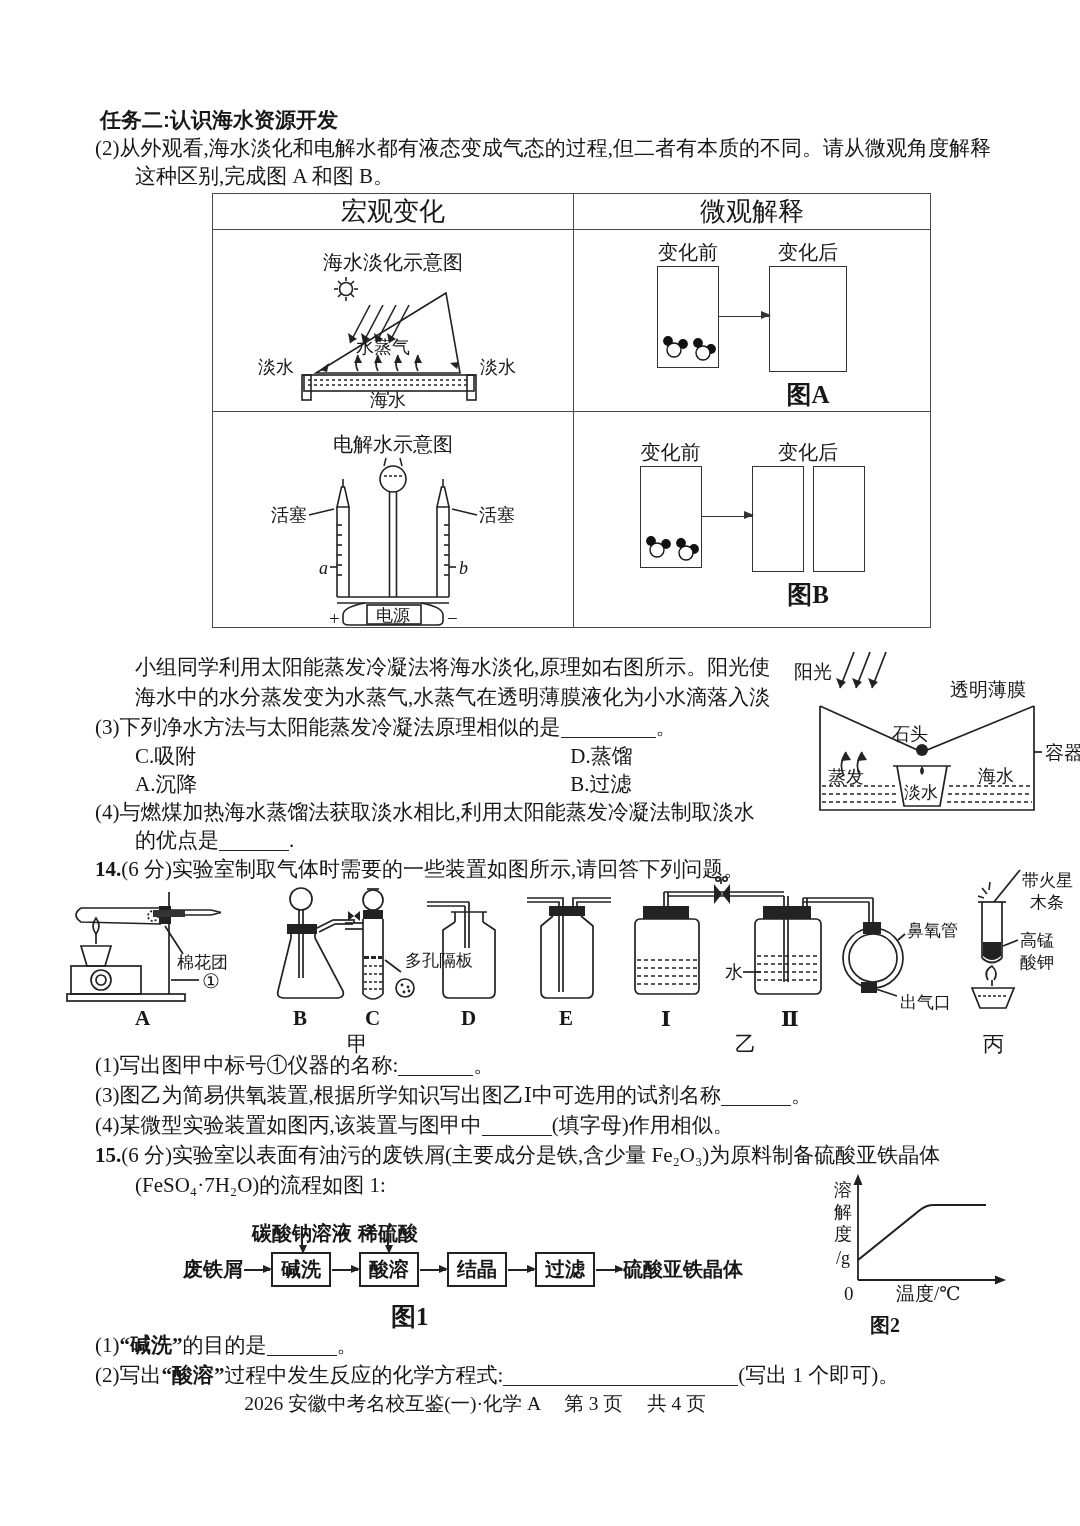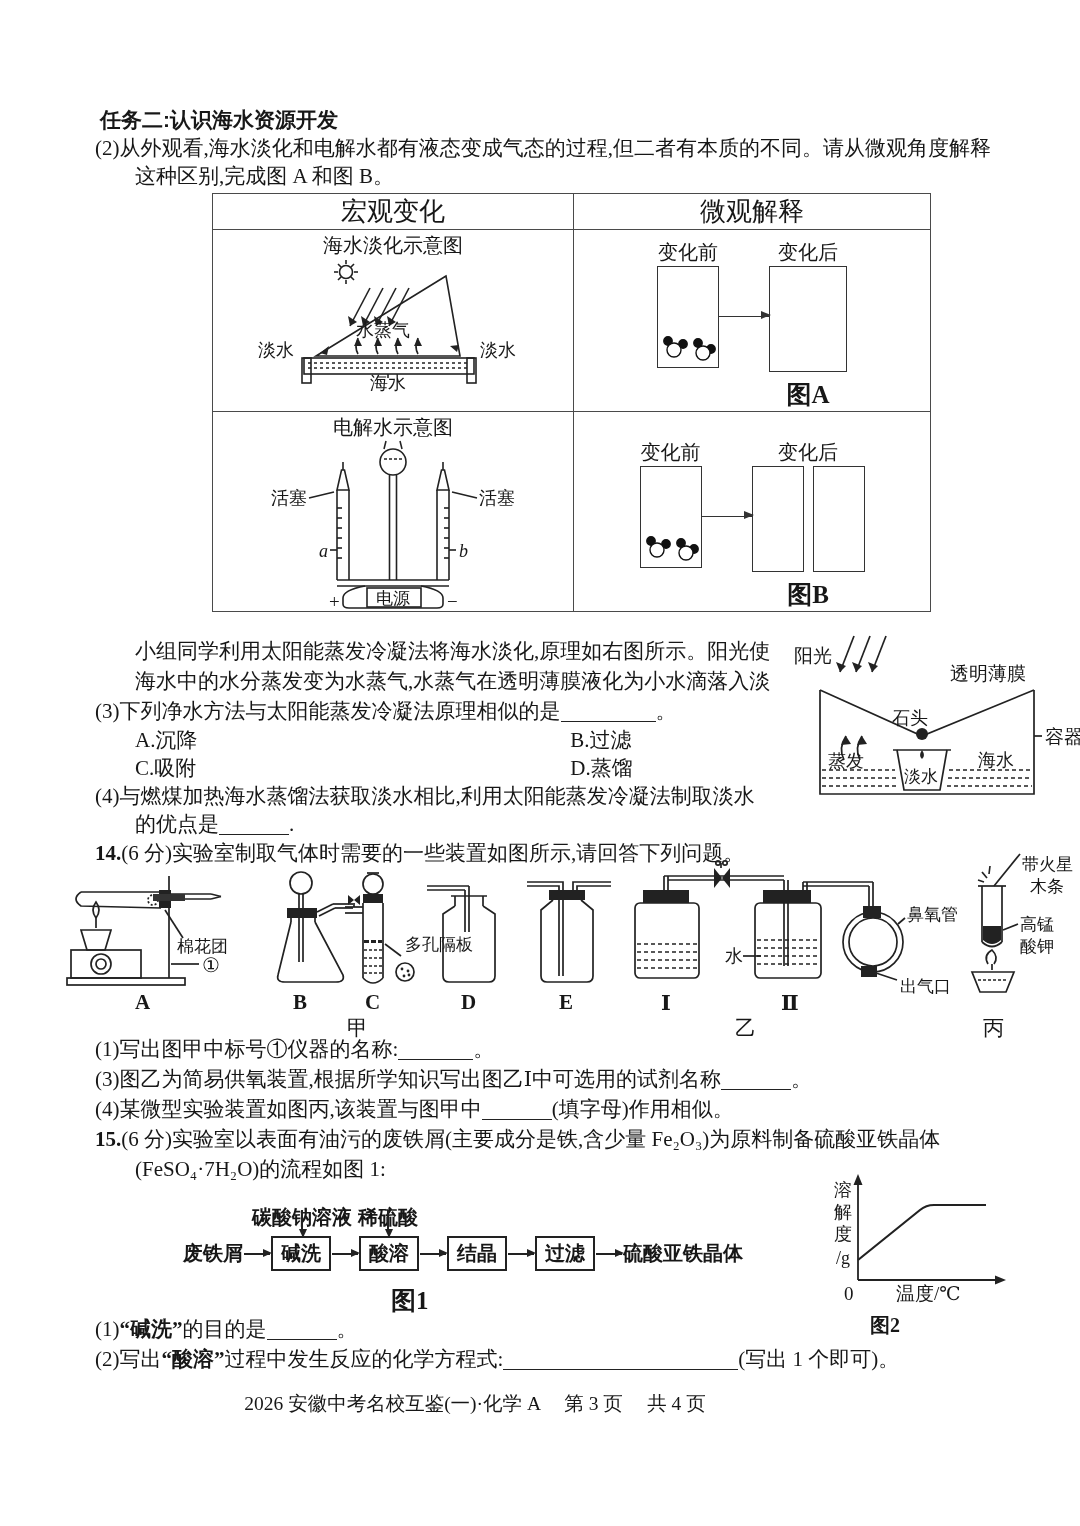--- a/index.html
+++ b/index.html
@@ -17,21 +17,21 @@
   .hd   { font-family:"Liberation Sans","DejaVu Sans",sans-serif; font-weight:bold; padding-left:5px; }
   .bold { font-weight:bold; }
   .blank{ display:inline-block; border-bottom:1.6px solid #222; height:1.05em; vertical-align:-4px; }
   .b70{width:70px}.b75{width:75px}.b95{width:95px}.b62{width:62px}.b215{width:215px}.b235{width:235px}
 
   
   table.gtable { border-collapse:collapse; table-layout:fixed; margin:3px 0 0 117px; }
   .gtable td, .gtable th { border:1.6px solid #4a4a4a; vertical-align:top; padding:0; }
   .gtable th { height:32px; font-weight:normal; text-align:center; vertical-align:middle; font-size:26px; }
   .cell-title { text-align:center; height:24px; line-height:26px; font-size:20px; }
-  .dcell { display:flex; flex-direction:column; align-items:center; justify-content:flex-start; padding-top:2px; }
+  .dcell { display:flex; flex-direction:column; align-items:center; justify-content:flex-start; padding-top:2px;margin-top:17px; }
 
   
   .ba { display:flex; justify-content:center; align-items:flex-start; padding-top:10px; }
   .ba-label { font-size:20px; height:26px; line-height:24px; text-align:center; }
   .ba-box { border:1.7px solid #333; background:#fff; display:flex; align-items:flex-end; justify-content:center; }
   .ba-col { display:flex; flex-direction:column; align-items:center; }
   .ba-arrow { width:50px; border-top:1.8px solid #333; margin-top:76px; position:relative; }
   .ba-arrow::after { content:""; position:absolute; right:-2px; top:-5.6px;
       border-left:10px solid #333; border-top:4.8px solid transparent; border-bottom:4.8px solid transparent; }
   .ba-pair { display:flex; gap:9px; }
@@ -249,26 +249,26 @@
       </td>
     </tr>
   </tbody>
     </table>
 
   <div class="para-wrap">
     <div class="ln ind">小组同学利用太阳能蒸发冷凝法将海水淡化,原理如右图所示。阳光使</div>
     <div class="ln ind">海水中的水分蒸发变为水蒸气,水蒸气在透明薄膜液化为小水滴落入淡</div>
     <div class="ln"><span>(3)下列净水方法与太阳能蒸发冷凝法原理相似的是</span><span class="blank b95"></span><span>。</span></div>
     <div class="ln28 ind">
+      <span class="opt1">C.吸附</span>
+      <span>D.蒸馏</span>
+    </div>
+    <div class="ln28 ind">
       <span class="opt1">A.沉降</span>
       <span>B.过滤</span>
-    </div>
-    <div class="ln28 ind">
-      <span class="opt1">C.吸附</span>
-      <span>D.蒸馏</span>
     </div>
     <div class="ln28">(4)与燃煤加热海水蒸馏法获取淡水相比,利用太阳能蒸发冷凝法制取淡水</div>
     <div class="ln28 ind"><span>的优点是</span><span class="blank b70"></span><span>.</span></div>
 
     <svg class="solar-abs" width="295" height="180" viewBox="0 0 295 180">
       <g stroke="#222" stroke-width="1.7" fill="none">
         <line x1="72" y1="4" x2="58" y2="40"></line>
           <line x1="88" y1="4" x2="74" y2="40"></line>
           <line x1="104" y1="4" x2="90" y2="40"></line>
         <path d="M38,58 L38,162 L252,162 L252,58"></path>

